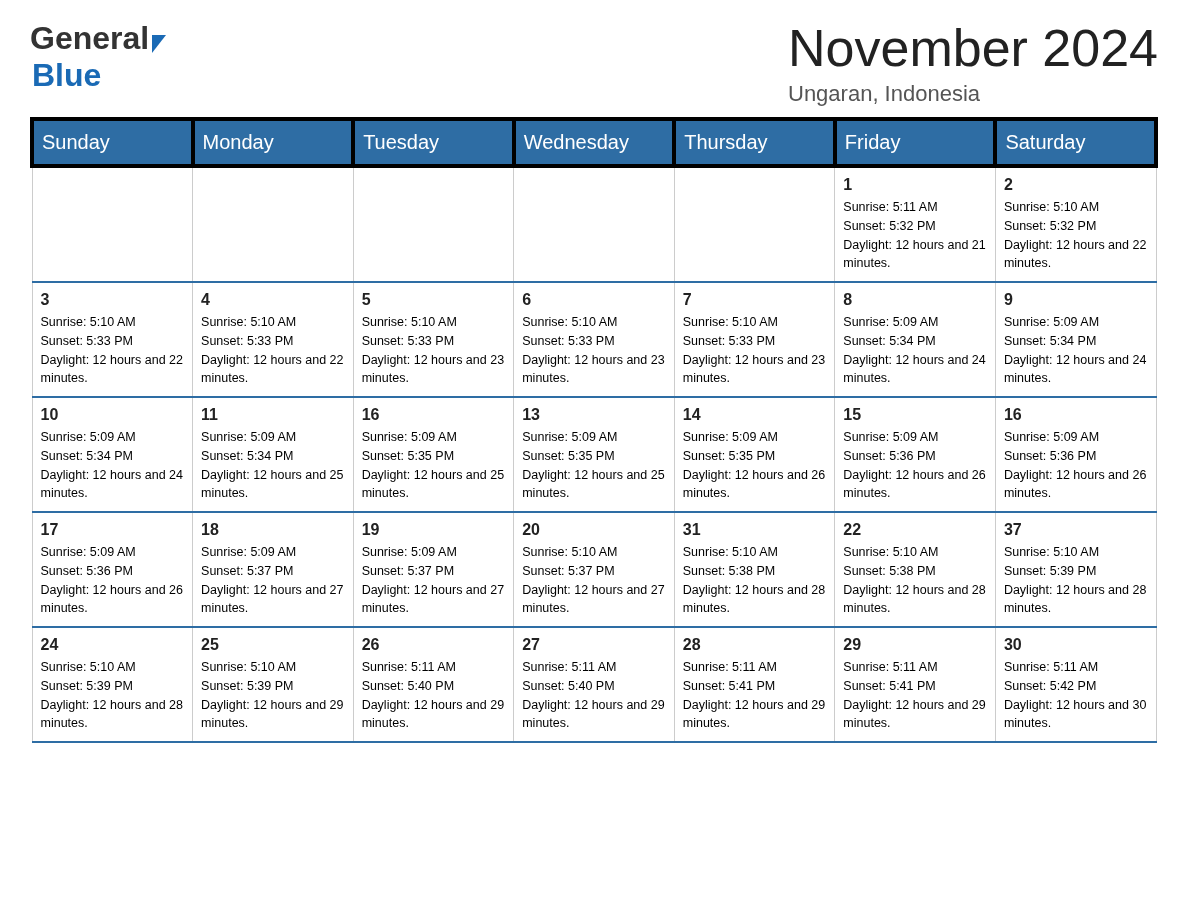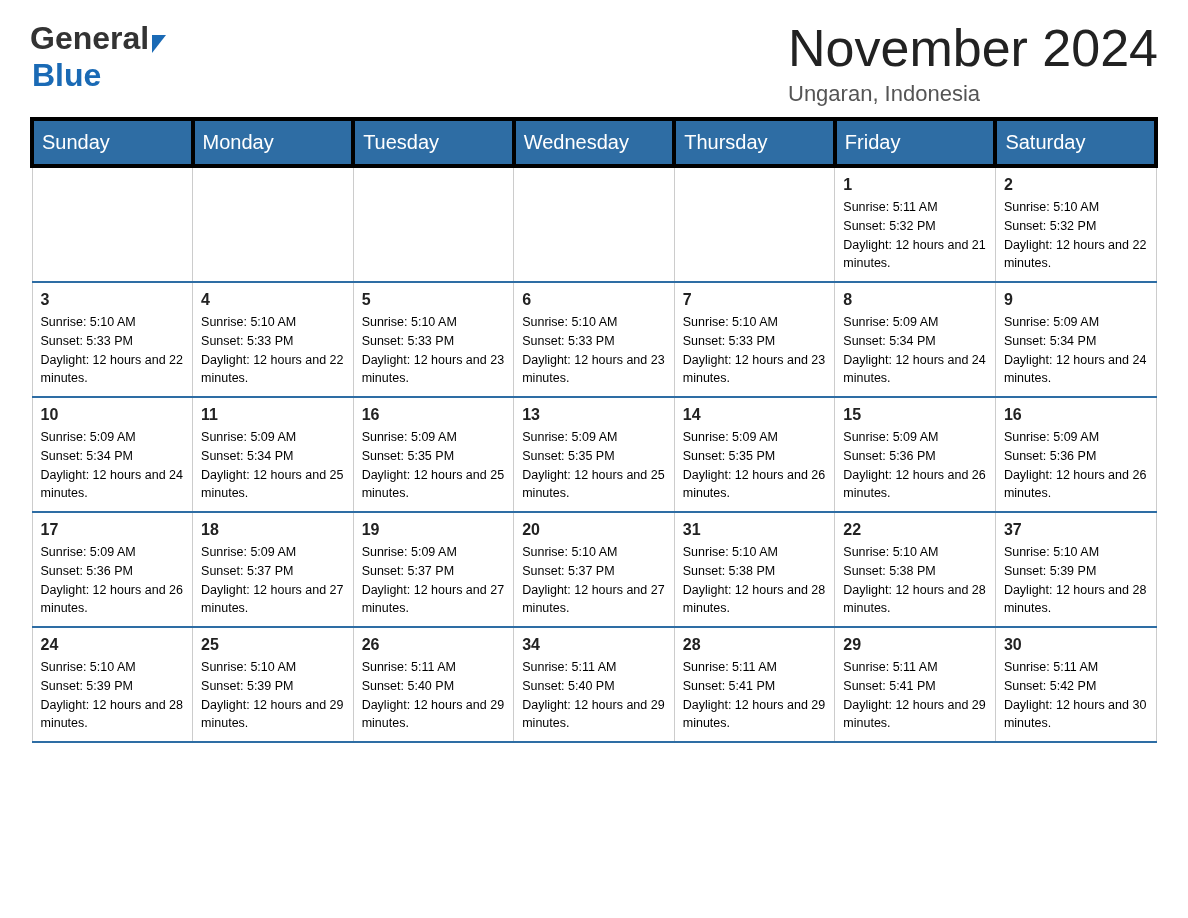--- a/index.html
+++ b/index.html
@@ -287,21 +287,21 @@
 Sunset: 5:39 PM
 Daylight: 12 hours and 29 minutes.</div>
         </td>
         <td>
           <span class="day-number">26</span>
           <div class="day-info" style="white-space: pre-line;">Sunrise: 5:11 AM
 Sunset: 5:40 PM
 Daylight: 12 hours and 29 minutes.</div>
         </td>
         <td>
-          <span class="day-number">34</span>
+          <span class="day-number">27</span>
           <div class="day-info" style="white-space: pre-line;">Sunrise: 5:11 AM
 Sunset: 5:40 PM
 Daylight: 12 hours and 29 minutes.</div>
         </td>
         <td>
           <span class="day-number">28</span>
           <div class="day-info" style="white-space: pre-line;">Sunrise: 5:11 AM
 Sunset: 5:41 PM
 Daylight: 12 hours and 29 minutes.</div>
         </td>

